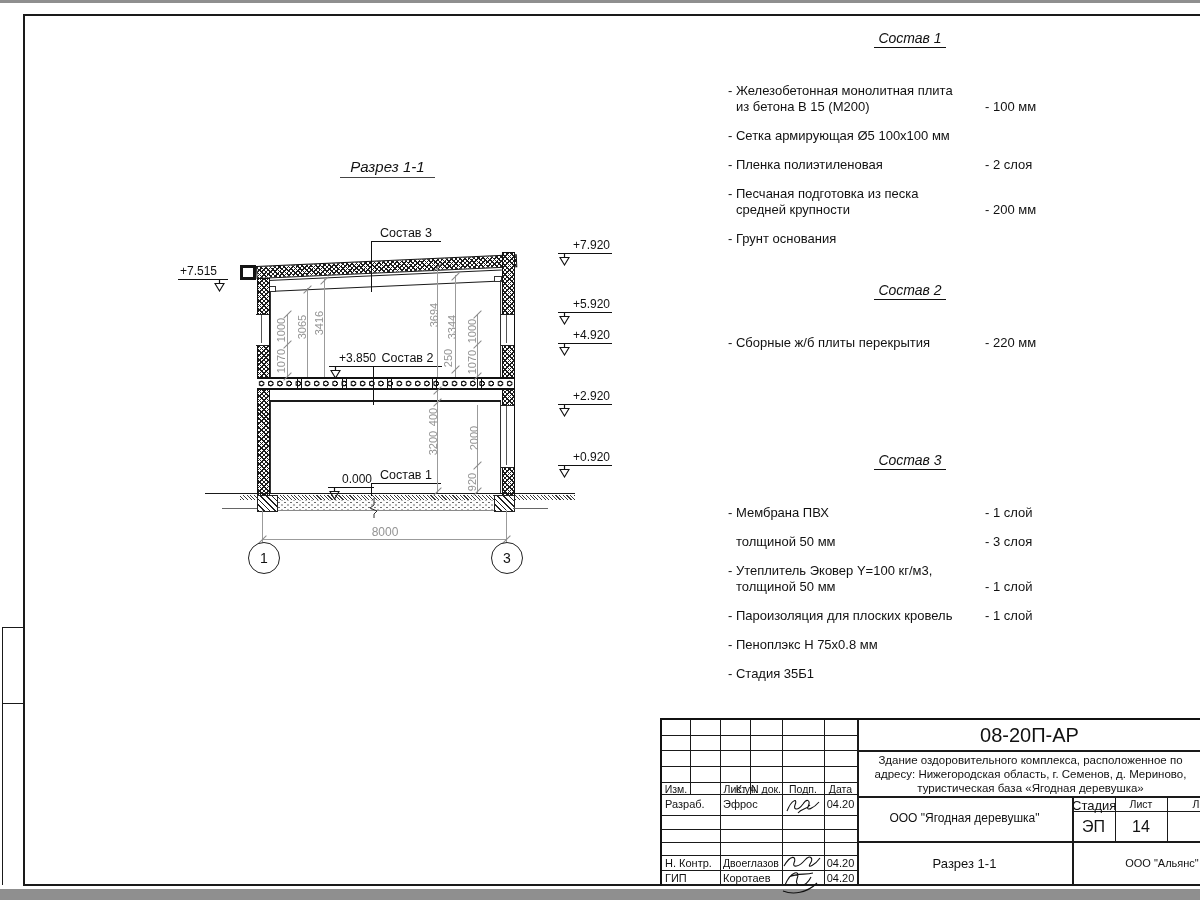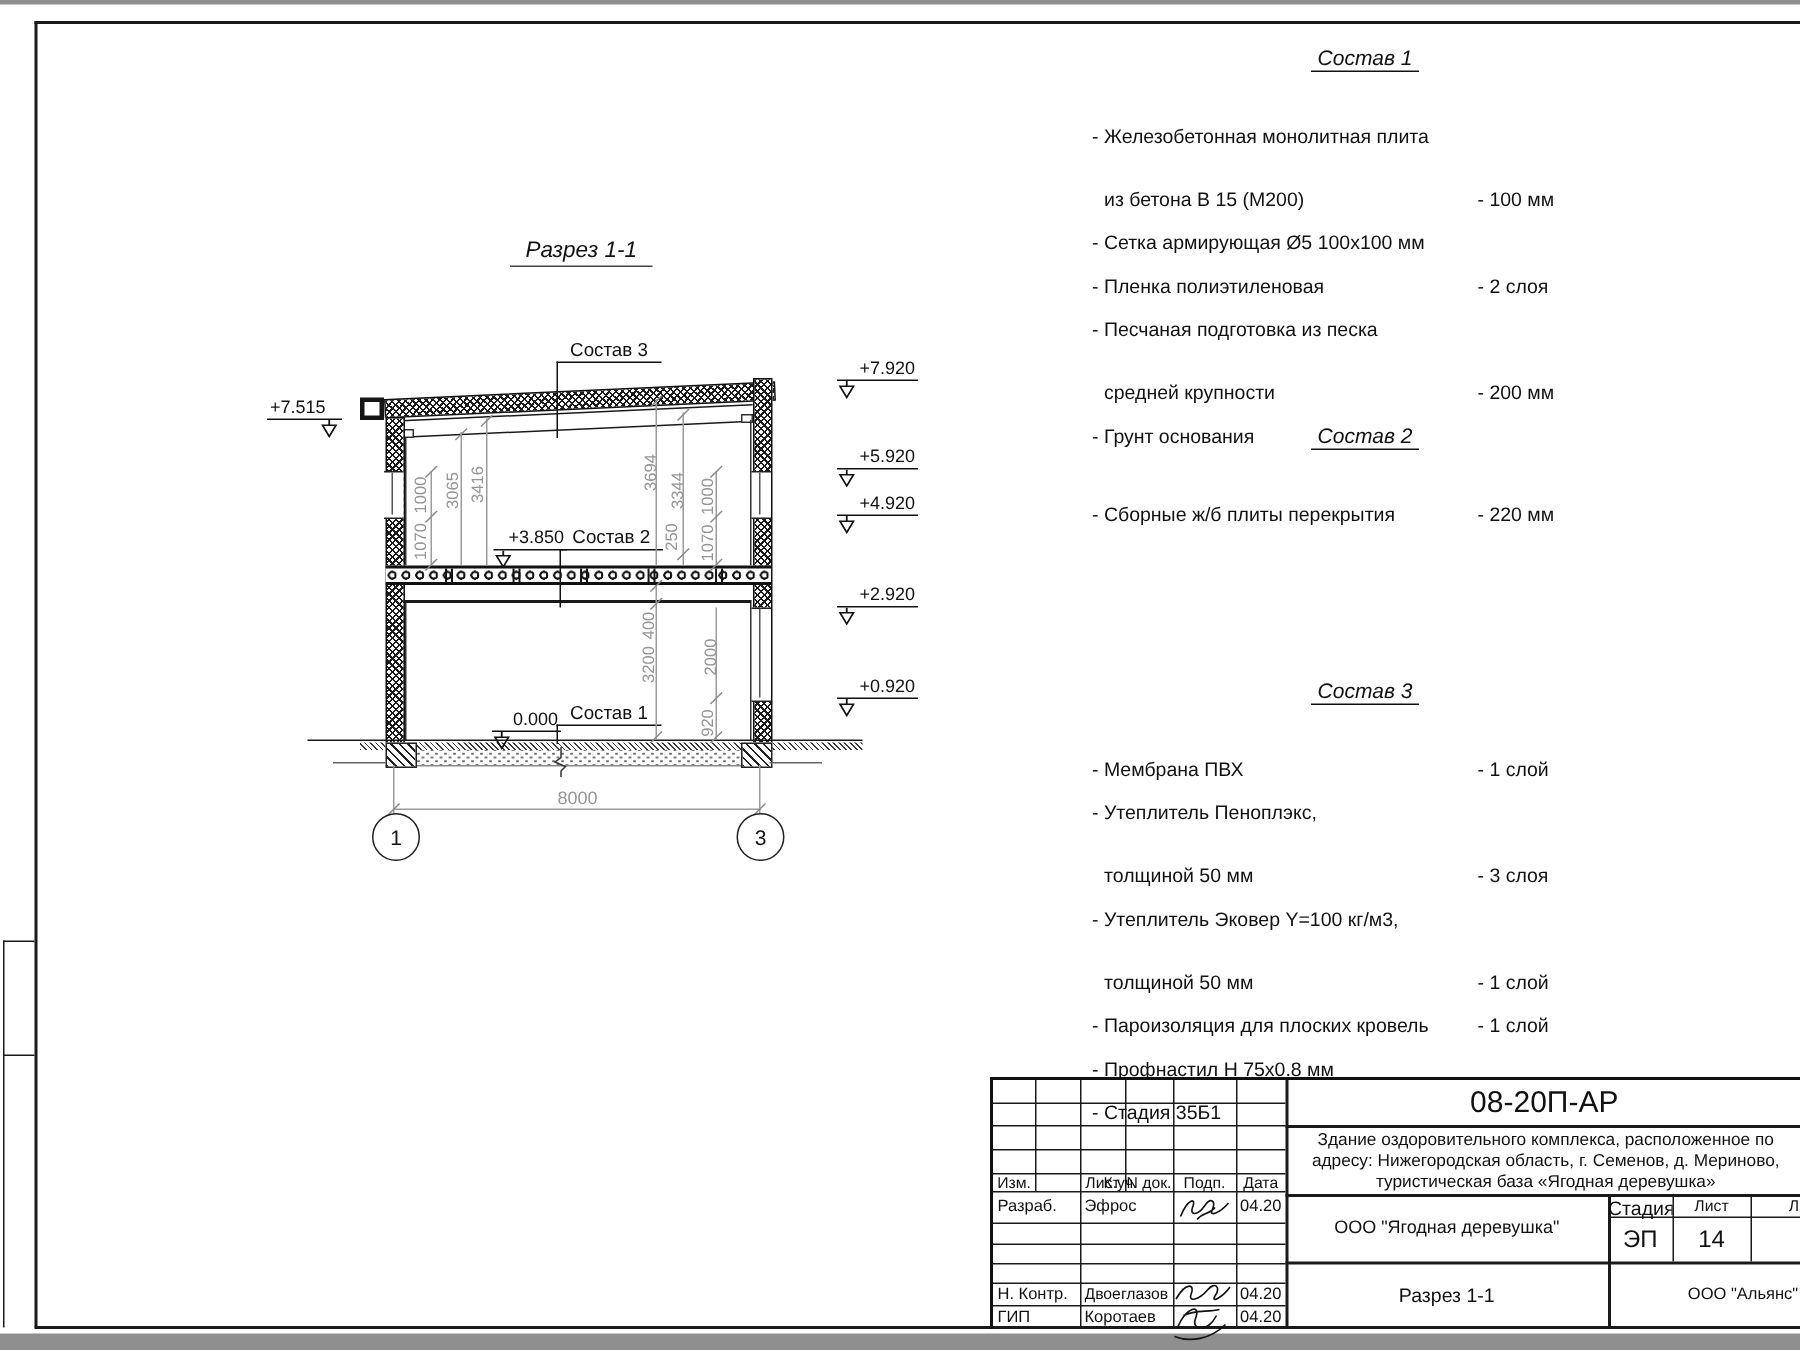--- a/index.html
+++ b/index.html
@@ -42,21 +42,21 @@
   .callout .leader{position:absolute;left:0;top:100%;width:1.2px;background:#111;}
   .axis{position:absolute;width:30px;height:30px;border:1.4px solid #222;border-radius:50%;
         text-align:center;line-height:30px;font-size:14px;background:#fff;}
   .sect-title{position:absolute;font-size:15px;font-style:italic;text-align:center;
         border-bottom:1.3px solid #444;padding-bottom:2px;white-space:nowrap;}
   
   .comp{position:absolute;width:420px;font-size:13px;line-height:16px;}
   .comp .chead{text-align:center;margin-bottom:36px;}
   .comp .chead span{font-size:14px;font-style:italic;border-bottom:1px solid #111;padding:0 4px 1px 4px;}
   .citem{position:relative;margin-bottom:13px;padding-left:28px;}
-  .citem .l2{padding-left:8px;margin-top:26px;}
+  .citem .l2{padding-left:8px;}
   .cval{position:absolute;left:285px;bottom:0;white-space:nowrap;}
   
   #tb{position:absolute;left:660px;top:718px;width:540px;height:166px;
       border-top:2px solid #111;border-left:2px solid #111;font-size:11px;}
   #tb .cell{position:absolute;overflow:hidden;white-space:nowrap;}
   #tb .c{text-align:center;}
   .sig{position:absolute;}
 </style>
 </head>
 <body>
@@ -260,35 +260,34 @@
     </div>
   </div>
 
   <div class="comp" style="left:700px;top:452px;">
     <div class="chead"><span>Состав 3</span></div>
     <div class="citem">
       <div>- Мембрана ПВХ</div>
       <div class="cval">- 1 слой</div>
     </div>
     <div class="citem">
-      <div>- Утеплитель Пеноплэкс,</div>
       <div class="l2">толщиной 50 мм</div>
       <div class="cval">- 3 слоя</div>
     </div>
     <div class="citem">
       <div>- Утеплитель Эковер Y=100 кг/м3,</div>
       <div class="l2">толщиной 50 мм</div>
       <div class="cval">- 1 слой</div>
     </div>
     <div class="citem">
       <div>- Пароизоляция для плоских кровель</div>
       <div class="cval">- 1 слой</div>
     </div>
     <div class="citem">
-      <div>- Профнастил Н 75х0.8 мм</div>
+      <div>- Пеноплэкс Н 75х0.8 мм</div>
     </div>
     <div class="citem">
       <div>- Стадия 35Б1</div>
     </div>
   </div>
 
   <div id="tb">
 
     <div class="hl" style="left:0;top:15px;width:195px;height:1px;"></div>
     <div class="hl" style="left:0;top:30px;width:195px;height:1px;"></div>

